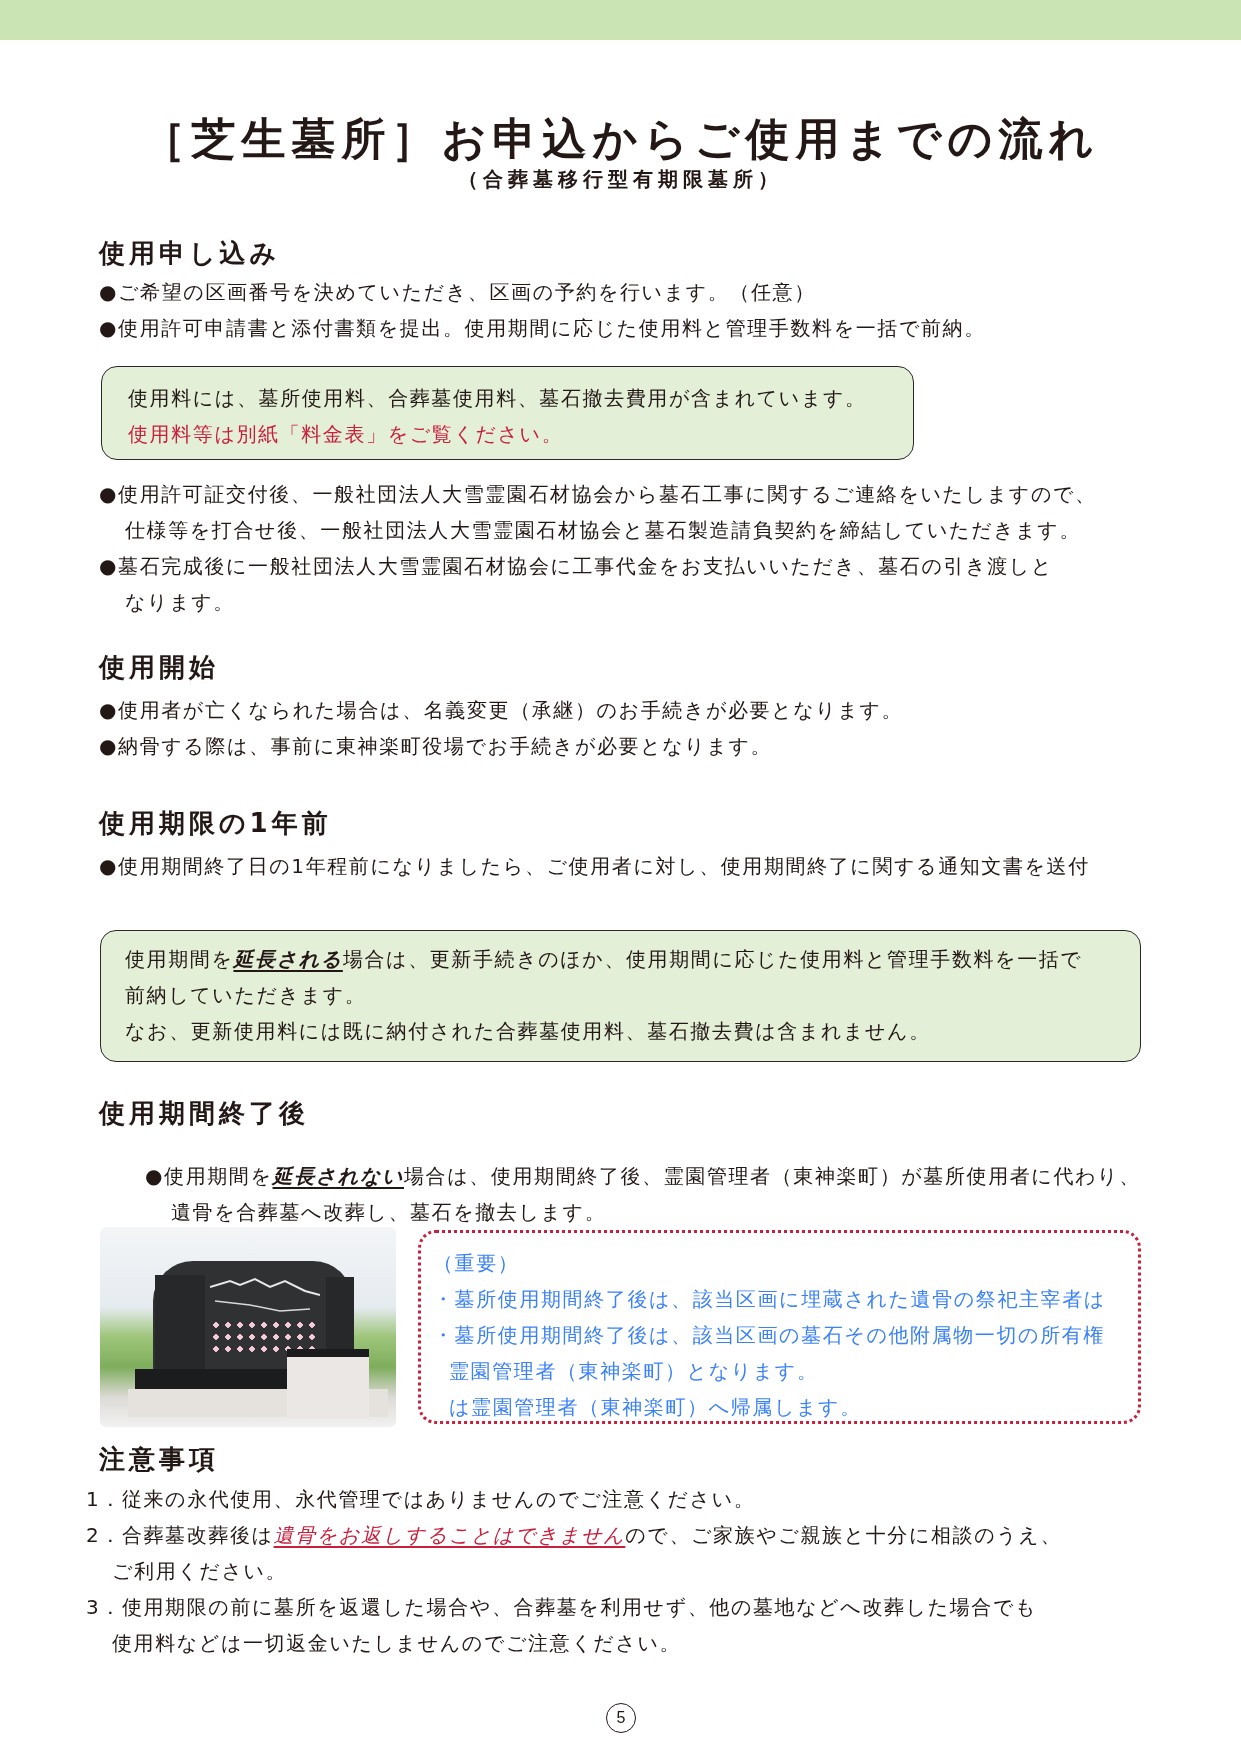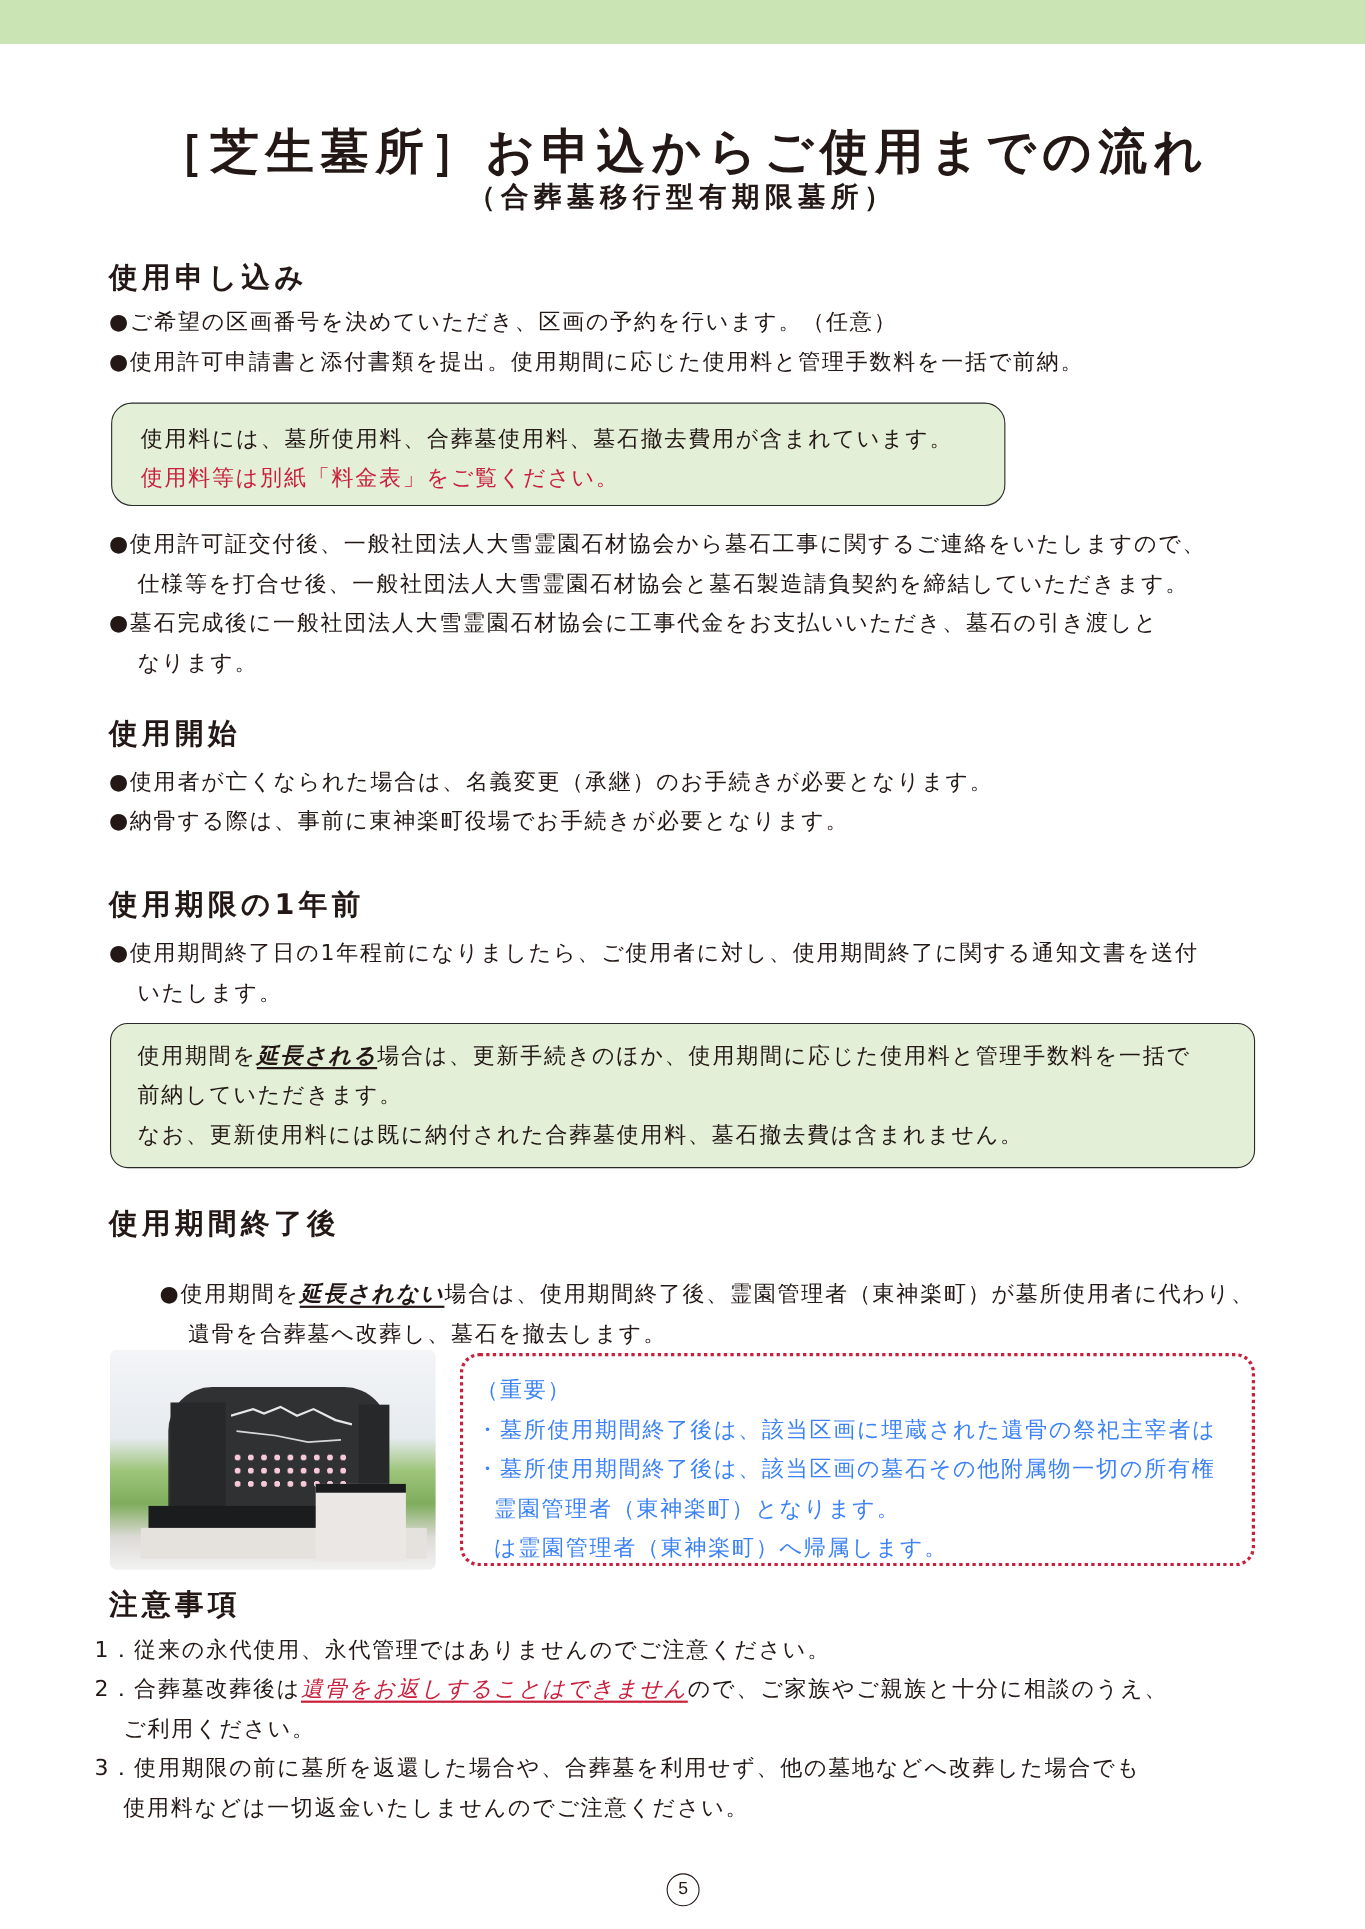--- a/index.html
+++ b/index.html
@@ -14,21 +14,21 @@
     position: absolute; left: 0; top: 0; width: 1241px; height: 40px;
     background: #cbe4b4;
   }
   .title {
     position: absolute; left: 0; top: 111px; width: 1241px;
     text-align: center; font-size: 44px; font-weight: bold;
     letter-spacing: 6px; line-height: 56px;
   }
   .subtitle {
     position: absolute; left: 0; top: 163px; width: 1241px;
-    text-align: center; font-size: 25px; font-weight: bold;
+    text-align: center; font-size: 20px; font-weight: bold;
     letter-spacing: 5px; line-height: 32px;
   }
   .section-heading {
     position: absolute; left: 99px;
     font-size: 26px; font-weight: bold; letter-spacing: 4px;
     line-height: 34px;
   }
   .para {
     position: absolute; left: 99px;
     font-size: 20px; line-height: 36px; letter-spacing: 1.6px;
@@ -86,21 +86,21 @@
 
 <h1 class="title">［芝生墓所］お申込からご使用までの流れ</h1>
 <div class="subtitle">（合葬墓移行型有期限墓所）</div>
 
 <h2 class="section-heading" style="top:236px;">使用申し込み</h2>
 <div class="para" style="top:274px;">
   <span class="line">●ご希望の区画番号を決めていただき、区画の予約を行います。（任意）</span>
   <span class="line">●使用許可申請書と添付書類を提出。使用期間に応じた使用料と管理手数料を一括で前納。</span>
 </div>
 
-<div class="green-box" style="left:101px; top:366px; width:813px; height:94px; padding:13px 0 0 26px;border-radius:19px;">
+<div class="green-box" style="left:101px; top:366px; width:813px; height:94px; padding:13px 0 0 26px;">
   <div class="para">
     <span class="line">使用料には、墓所使用料、合葬墓使用料、墓石撤去費用が含まれています。</span>
     <span class="line red">使用料等は別紙「料金表」をご覧ください。</span>
   </div>
 </div>
 
 <div class="para" style="top:476px;">
   <span class="line">●使用許可証交付後、一般社団法人大雪霊園石材協会から墓石工事に関するご連絡をいたしますので、</span>
   <span class="line indent">仕様等を打合せ後、一般社団法人大雪霊園石材協会と墓石製造請負契約を締結していただきます。</span>
   <span class="line">●墓石完成後に一般社団法人大雪霊園石材協会に工事代金をお支払いいただき、墓石の引き渡しと</span>
@@ -109,21 +109,20 @@
 
 <h2 class="section-heading" style="top:650px;">使用開始</h2>
 <div class="para" style="top:692px;">
   <span class="line">●使用者が亡くなられた場合は、名義変更（承継）のお手続きが必要となります。</span>
   <span class="line">●納骨する際は、事前に東神楽町役場でお手続きが必要となります。</span>
 </div>
 
 <h2 class="section-heading" style="top:806px;">使用期限の1年前</h2>
 <div class="para" style="top:848px;">
   <span class="line">●使用期間終了日の1年程前になりましたら、ご使用者に対し、使用期間終了に関する通知文書を送付</span>
-  <span class="line indent">いたします。</span>
 </div>
 
 <div class="green-box" style="left:100px; top:930px; width:1041px; height:132px; padding:10px 0 0 24px;">
   <div class="para">
     <span class="line"><span>使用期間を</span><span class="bold uline">延長される</span><span>場合は、更新手続きのほか、使用期間に応じた使用料と管理手数料を一括で</span></span>
     <span class="line">前納していただきます。</span>
     <span class="line">なお、更新使用料には既に納付された合葬墓使用料、墓石撤去費は含まれません。</span>
   </div>
 </div>
 

